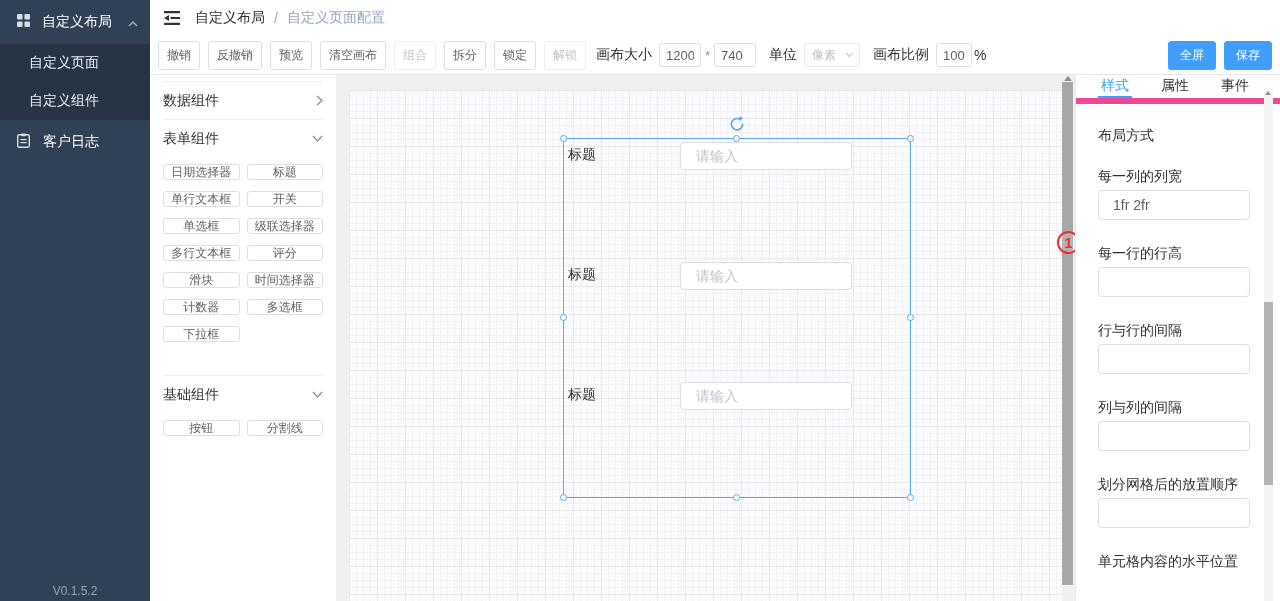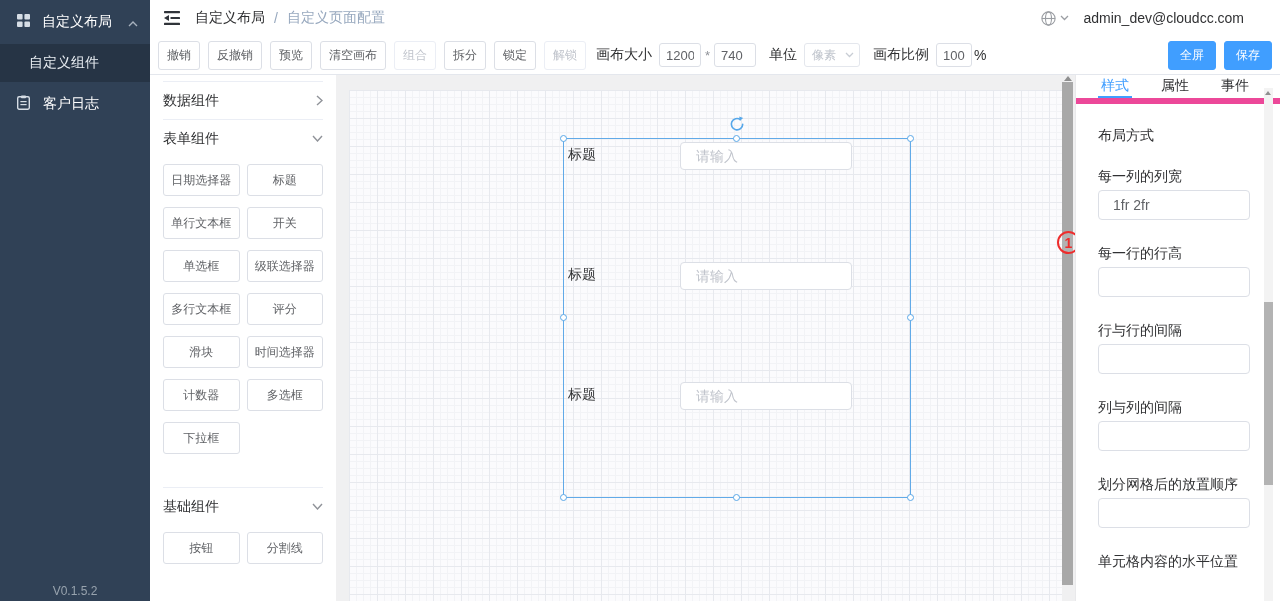--- a/index.html
+++ b/index.html
@@ -45,21 +45,21 @@
   .tb-primary { background:#409eff; border:1px solid #409eff; color:#fff; font-size:12px; border-radius:3px; padding:5px 11px; margin-left:8px; cursor:pointer; font-family:inherit; white-space:nowrap; }
 
   
   .content { flex:1; display:flex; min-height:0; }
 
   
   .components-panel { width:186px; flex:0 0 186px; background:#fff; padding:0 13px; overflow:hidden; }
   .cp-divider { border-top:1px solid #ebeef5; margin-top:6px; }
   .section-header { height:37px; display:flex; align-items:center; justify-content:space-between; font-size:14px; color:#303133; cursor:pointer; }
   .comp-grid { display:grid; grid-template-columns:1fr 1fr; column-gap:7px; row-gap:11px; padding:7px 0 22px 0; }
-  .comp-btn { height:32px; border:1px solid #dcdfe6; border-radius:3px; background:#fff; font-size:12px; color:#606266; display:flex; align-items:center; justify-content:center; cursor:pointer; font-family:inherit; white-space:nowrap; }
+  .comp-btn { height:16px; border:1px solid #dcdfe6; border-radius:3px; background:#fff; font-size:12px; color:#606266; display:flex; align-items:center; justify-content:center; cursor:pointer; font-family:inherit; white-space:nowrap; }
 
   
   .canvas-pane { flex:1; background:#f0f0f1; position:relative; overflow:hidden; min-width:0; }
   .canvas-grid { position:absolute; left:13px; top:15px; width:713px; height:511px; background-color:#fbfbfd;
     background-image:
       linear-gradient(#e7e9ee 1px, transparent 1px),
       linear-gradient(90deg, #e7e9ee 1px, transparent 1px),
       linear-gradient(#f2f3f6 1px, transparent 1px),
       linear-gradient(90deg, #f2f3f6 1px, transparent 1px);
     background-size:28px 28px, 28px 28px, 7px 7px, 7px 7px; }
@@ -113,20 +113,23 @@
       </span>
       <span class="mh-label">自定义布局</span>
       <span class="chev-up">
         <svg width="10" height="6" viewBox="0 0 10 6">
             <polyline points="1,5 5,1 9,5" fill="none" stroke="#a7b1bd" stroke-width="1.4"></polyline>
           </svg>
       </span>
     </div>
     <div class="submenu">
 
+    <div class="submenu-item">
+          <span>自定义页面</span>
+        </div>
         <div class="submenu-item">
           <span>自定义组件</span>
         </div>
       </div>
     <div class="menu-item">
       <span>
         <svg width="13" height="15" viewBox="0 0 13 15">
             <rect x="0.7" y="1.8" width="11.6" height="12.4" rx="1.4" fill="none" stroke="#d6dde5" stroke-width="1.4"></rect>
             <rect x="4" y="0.4" width="5" height="2.8" rx="0.8" fill="#d6dde5"></rect>
             <line x1="3.4" y1="6.6" x2="9.6" y2="6.6" stroke="#d6dde5" stroke-width="1.2"></line>
@@ -148,35 +151,20 @@
               <rect x="6.5" y="5.9" width="9.5" height="2.2" rx="0.6"></rect>
               <polygon points="0,7 5,3.9 5,10.1"></polygon>
               <rect x="0" y="11.8" width="16" height="2.2" rx="0.6"></rect>
             </g>
           </svg>
       </span>
       <div class="breadcrumb">
         <span class="bc-current">自定义布局</span>
         <span class="bc-sep">/</span>
         <span class="bc-page">自定义页面配置</span>
-      </div>
-      <div class="header-right">
-        <span class="globe-wrap">
-          <svg width="15" height="15" viewBox="0 0 15 15">
-              <g fill="none" stroke="#9b9ea3" stroke-width="1.1">
-                <circle cx="7.5" cy="7.5" r="6.6"></circle>
-                <ellipse cx="7.5" cy="7.5" rx="3" ry="6.6"></ellipse>
-                <line x1="0.9" y1="7.5" x2="14.1" y2="7.5"></line>
-              </g>
-            </svg>
-          <svg width="9" height="6" viewBox="0 0 9 6" style="margin-left:4px;">
-              <polyline points="1,1 4.5,4.5 8,1" fill="none" stroke="#9b9ea3" stroke-width="1.3"></polyline>
-            </svg>
-        </span>
-        <span class="user-email">admin_dev@cloudcc.com</span>
       </div>
     </div>
 
     <div class="toolbar">
       <div class="tb-buttons">
 
       <button class="tb-btn">撤销</button>
           <button class="tb-btn">反撤销</button>
           <button class="tb-btn">预览</button>
           <button class="tb-btn">清空画布</button>

